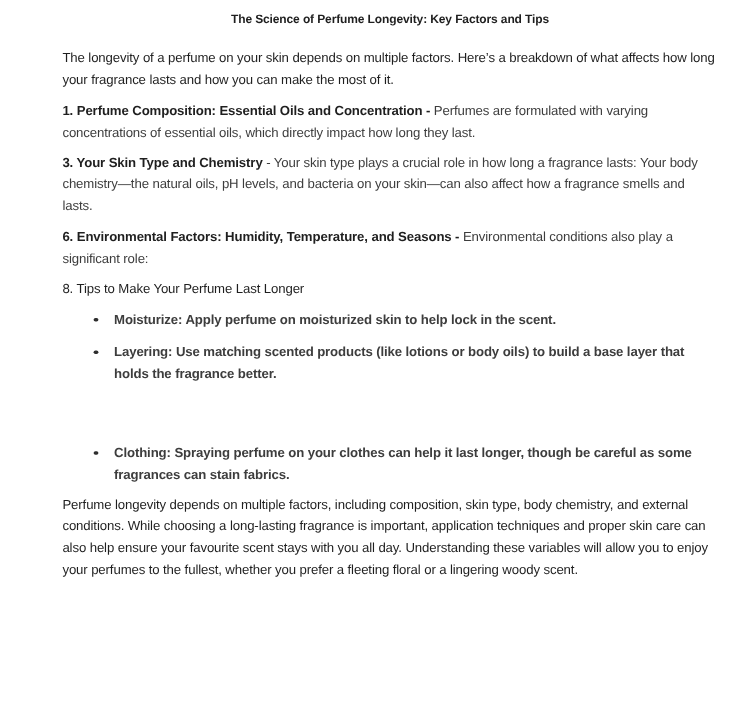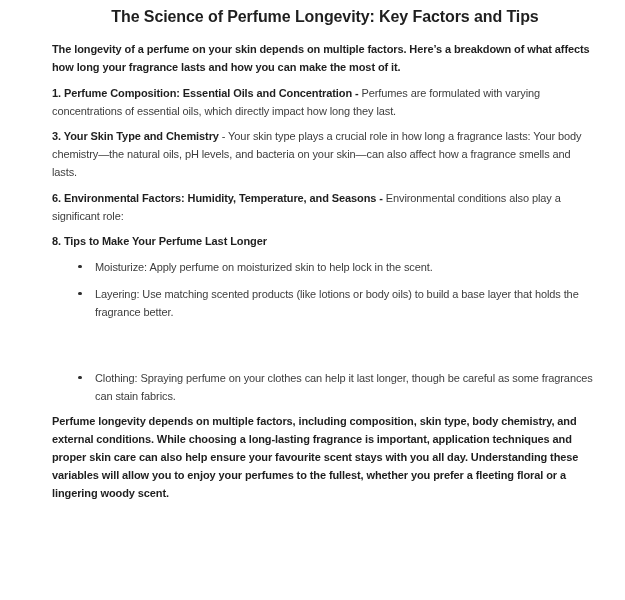--- a/index.html
+++ b/index.html
@@ -13,34 +13,35 @@
   .doc {
     margin-left: 52px;
     width: 546px;
     padding-top: 8px;
     font-size: 11px;
     line-height: 18px;
     letter-spacing: -0.1px;
     color: #3d3d3d;
   }
   .title {
-    font-size: 16px;
+    font-size: 10px;
     line-height: 18px;
     font-weight: 700;
     color: #1f1f1f;
     text-align: center;
     margin: 0 0 14px 0;
   }
   p { margin: 0 0 7.5px 0; }
-  .bold { font-weight: 700; color: #1f1f1f; }
+  .bold { font-weight: 400; color: #1f1f1f; }
   strong { font-weight: 700; color: #1f1f1f; }
   ul.tips {
     list-style: none;
     margin: 1px 0 7.5px 0;
     padding: 0;
+    font-weight: bold;
   }
   ul.tips li {
     position: relative;
     padding-left: 43px;
     margin-bottom: 9px;
   }
   ul.tips li:last-child { margin-bottom: 7px; margin-top: 48px; }
   ul.tips li::before {
     content: "";
     position: absolute;

